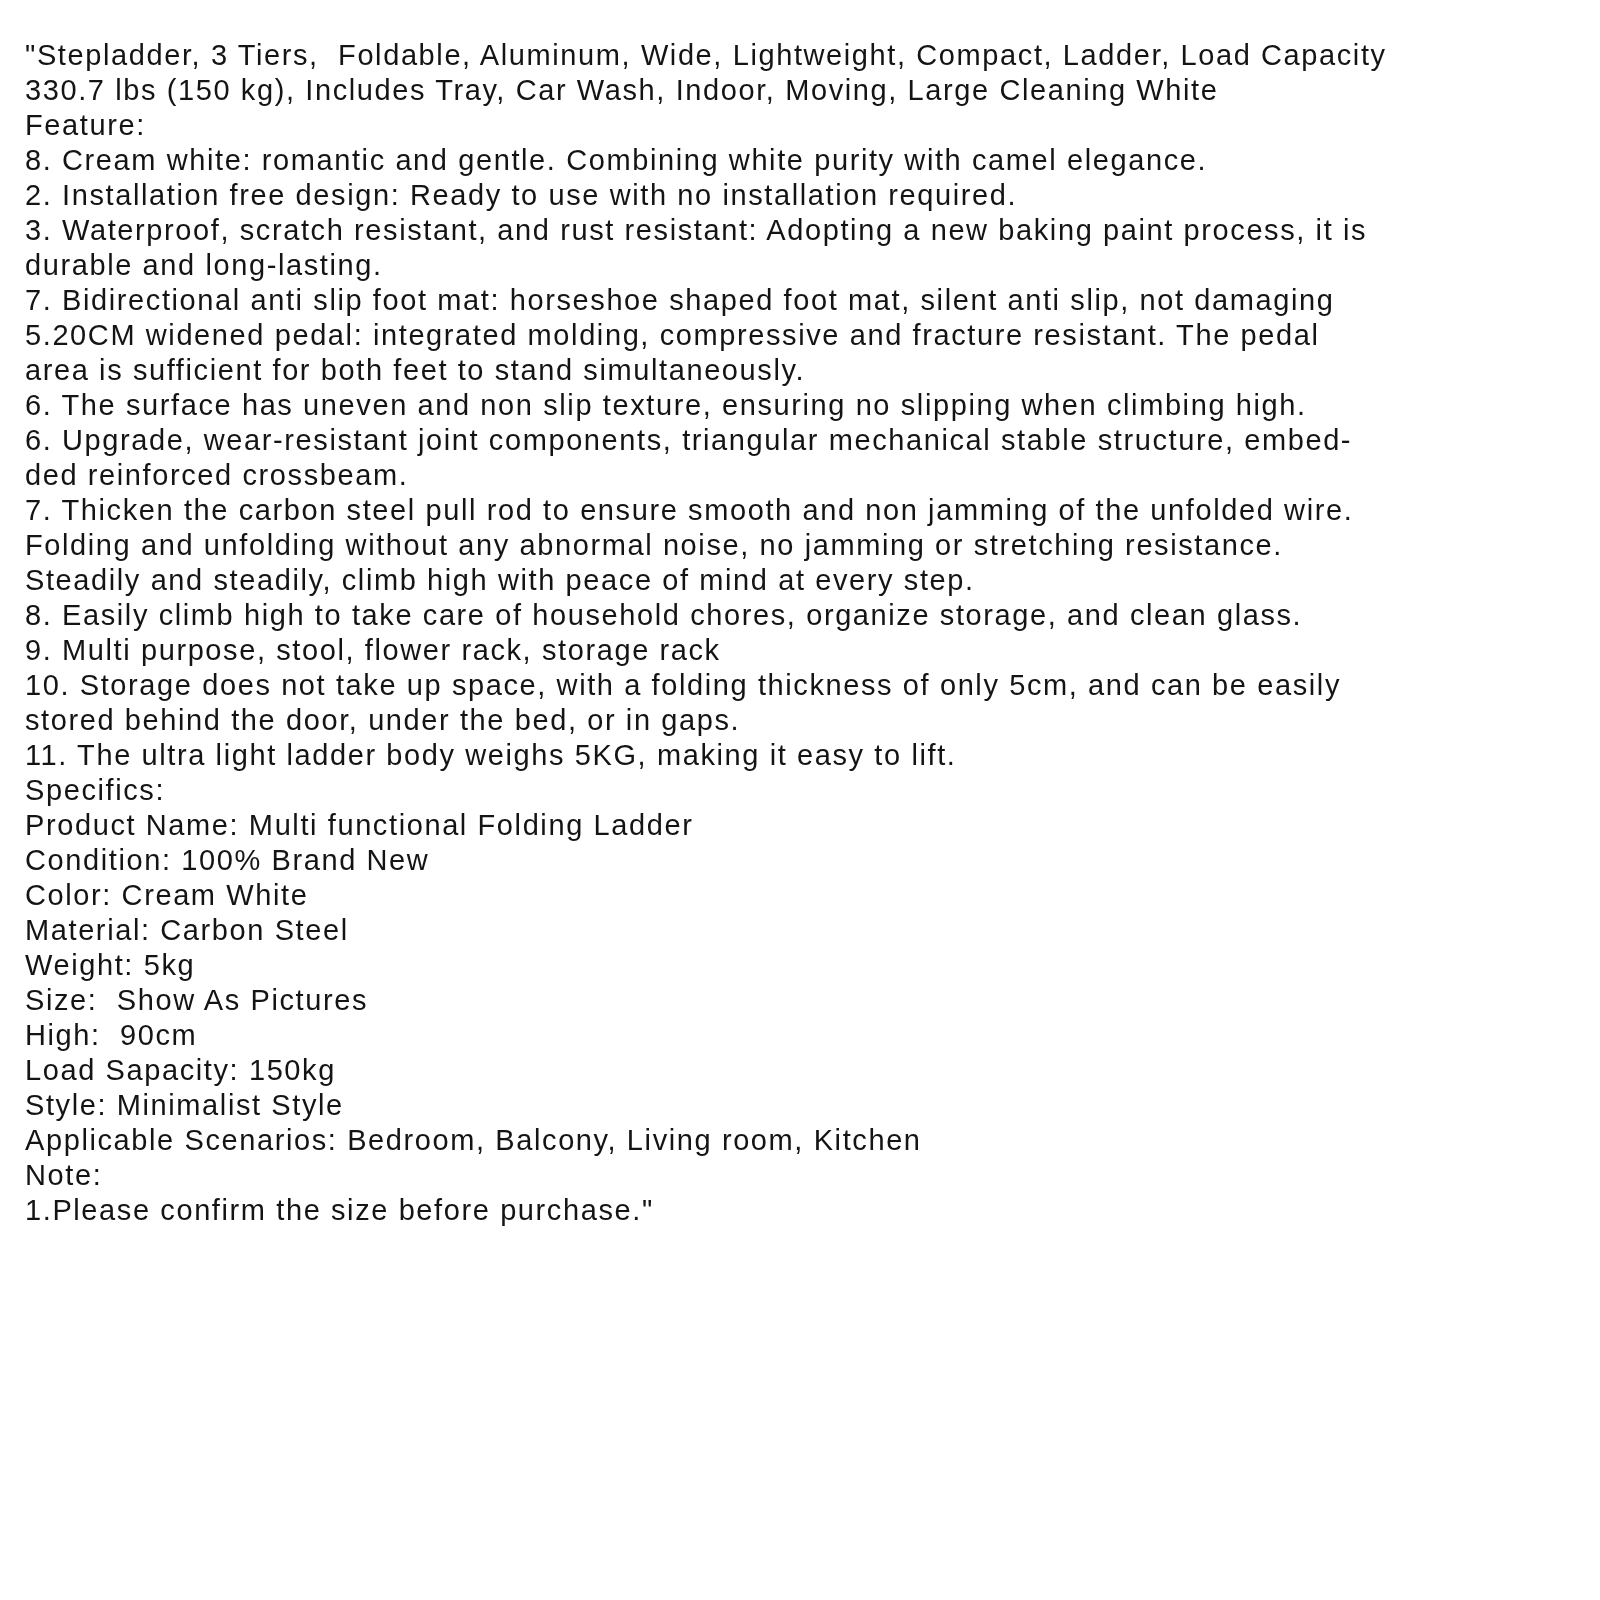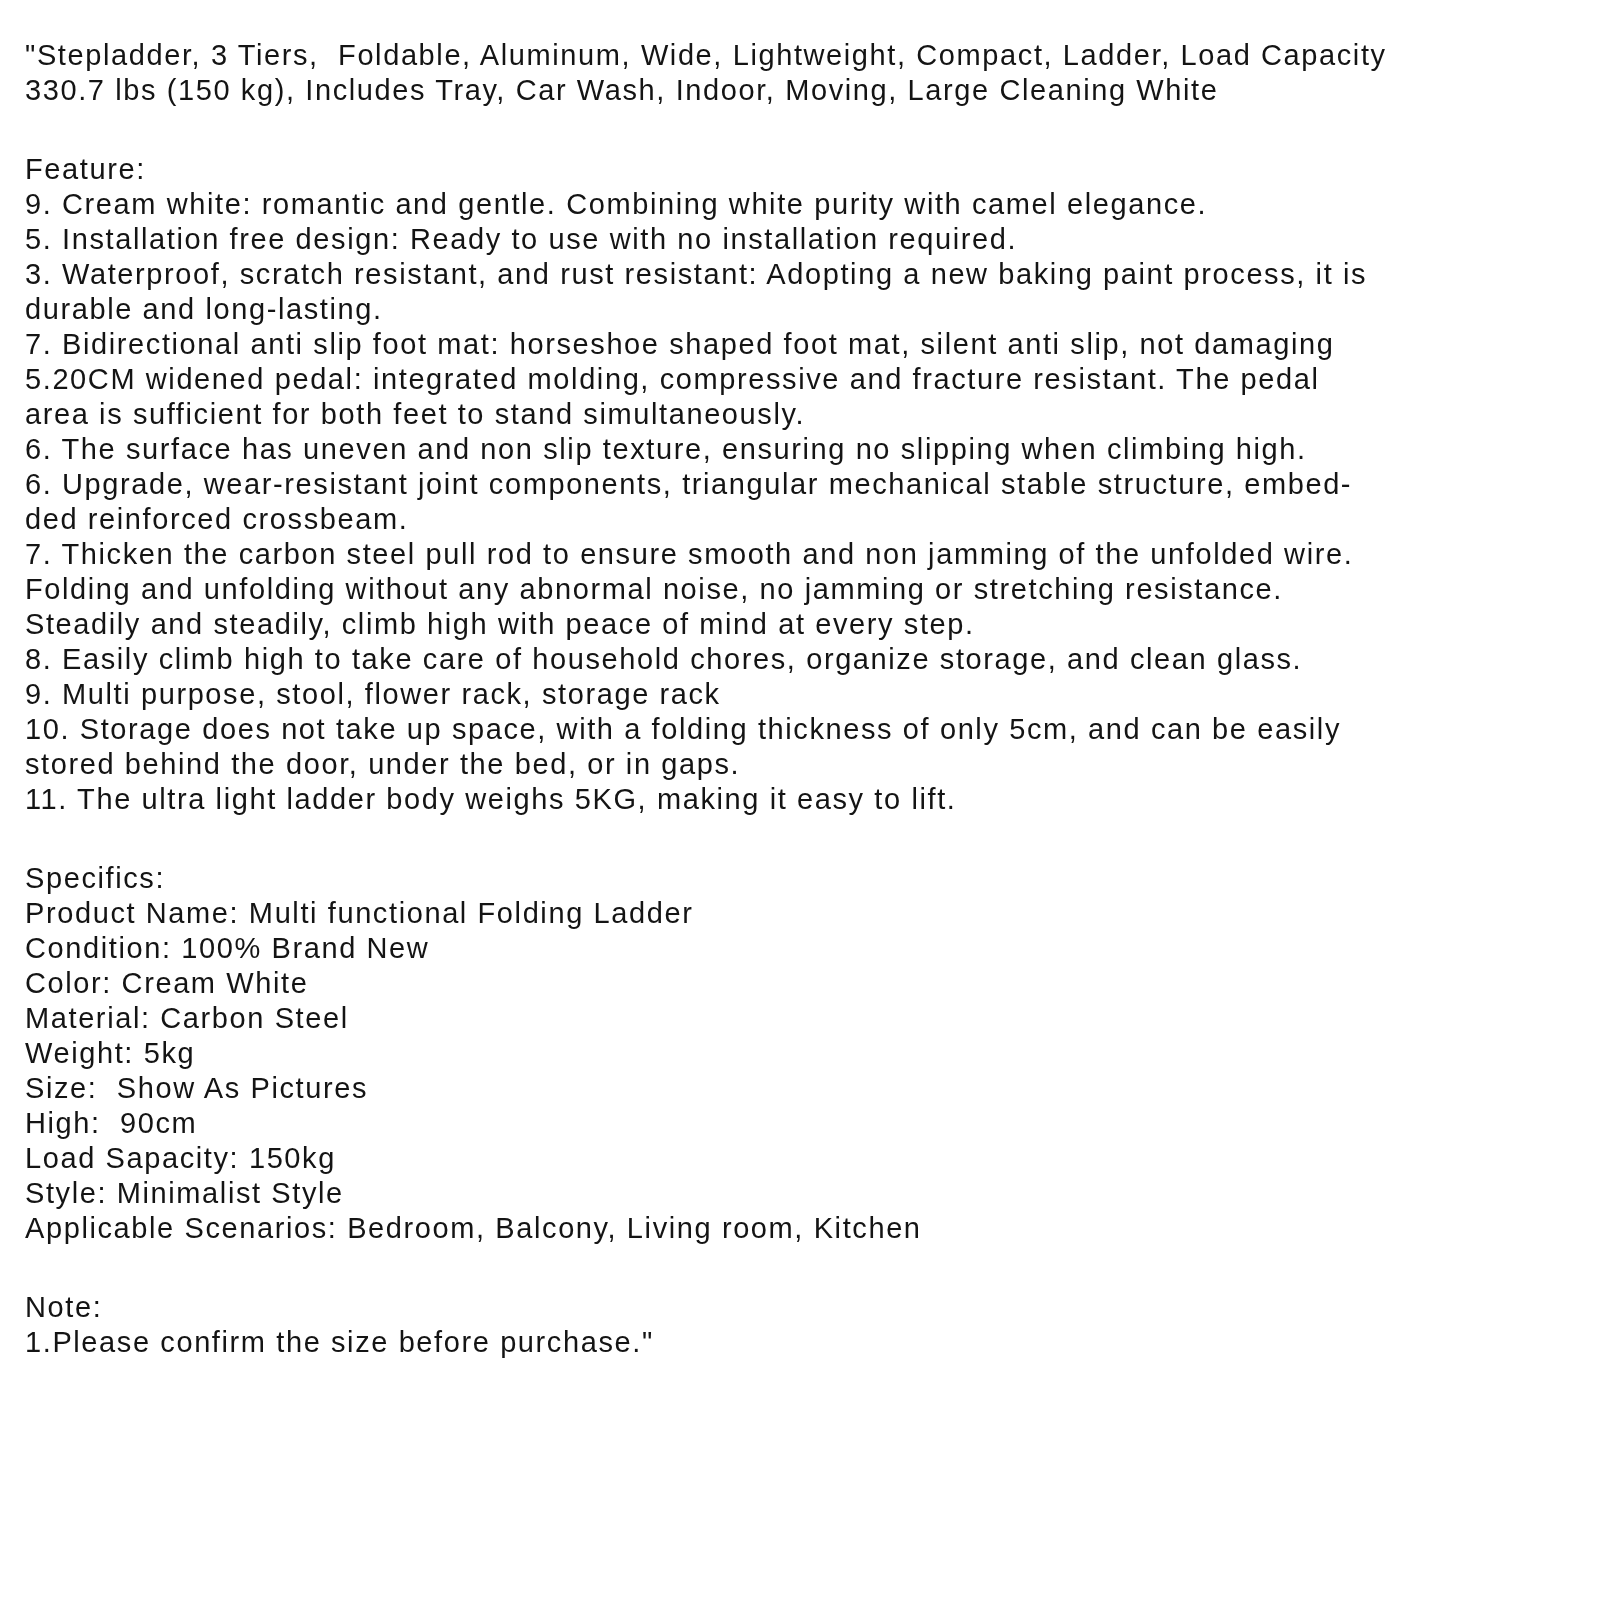--- a/index.html
+++ b/index.html
@@ -17,21 +17,20 @@
     box-sizing: border-box;
     width: 1600px;
     height: 1600px;
     padding: 38px 28px 0 25px;
     color: #141414;
   }
   .section {
     margin: 0;
   }
   .section + .section {
-    margin-top: 44px;
   }
   .line, .heading-line {
     white-space: pre;
     font-size: 29px;
     line-height: 35px;
     letter-spacing: 1.6px;
     font-weight: 400;
     color: #141414;
   }
 </style>
@@ -43,22 +42,22 @@
   <div class="section">
     <div>
         <div class="line">"Stepladder, 3 Tiers,  Foldable, Aluminum, Wide, Lightweight, Compact, Ladder, Load Capacity</div>
         <div class="line">330.7 lbs (150 kg), Includes Tray, Car Wash, Indoor, Moving, Large Cleaning White</div>
       </div>
   </div>
 
   <div class="section">
     <div class="heading-line">Feature:</div>
     <div>
-        <div class="line">9. Cream white: romantic and gentle. Combining white purity with camel elegance.</div>
-        <div class="line">5. Installation free design: Ready to use with no installation required.</div>
+        <div class="line">8. Cream white: romantic and gentle. Combining white purity with camel elegance.</div>
+        <div class="line">2. Installation free design: Ready to use with no installation required.</div>
         <div class="line">3. Waterproof, scratch resistant, and rust resistant: Adopting a new baking paint process, it is</div>
         <div class="line">durable and long-lasting.</div>
         <div class="line">7. Bidirectional anti slip foot mat: horseshoe shaped foot mat, silent anti slip, not damaging</div>
         <div class="line">5.20CM widened pedal: integrated molding, compressive and fracture resistant. The pedal</div>
         <div class="line">area is sufficient for both feet to stand simultaneously.</div>
         <div class="line">6. The surface has uneven and non slip texture, ensuring no slipping when climbing high.</div>
         <div class="line">6. Upgrade, wear-resistant joint components, triangular mechanical stable structure, embed-</div>
         <div class="line">ded reinforced crossbeam.</div>
         <div class="line">7. Thicken the carbon steel pull rod to ensure smooth and non jamming of the unfolded wire.</div>
         <div class="line">Folding and unfolding without any abnormal noise, no jamming or stretching resistance.</div>

